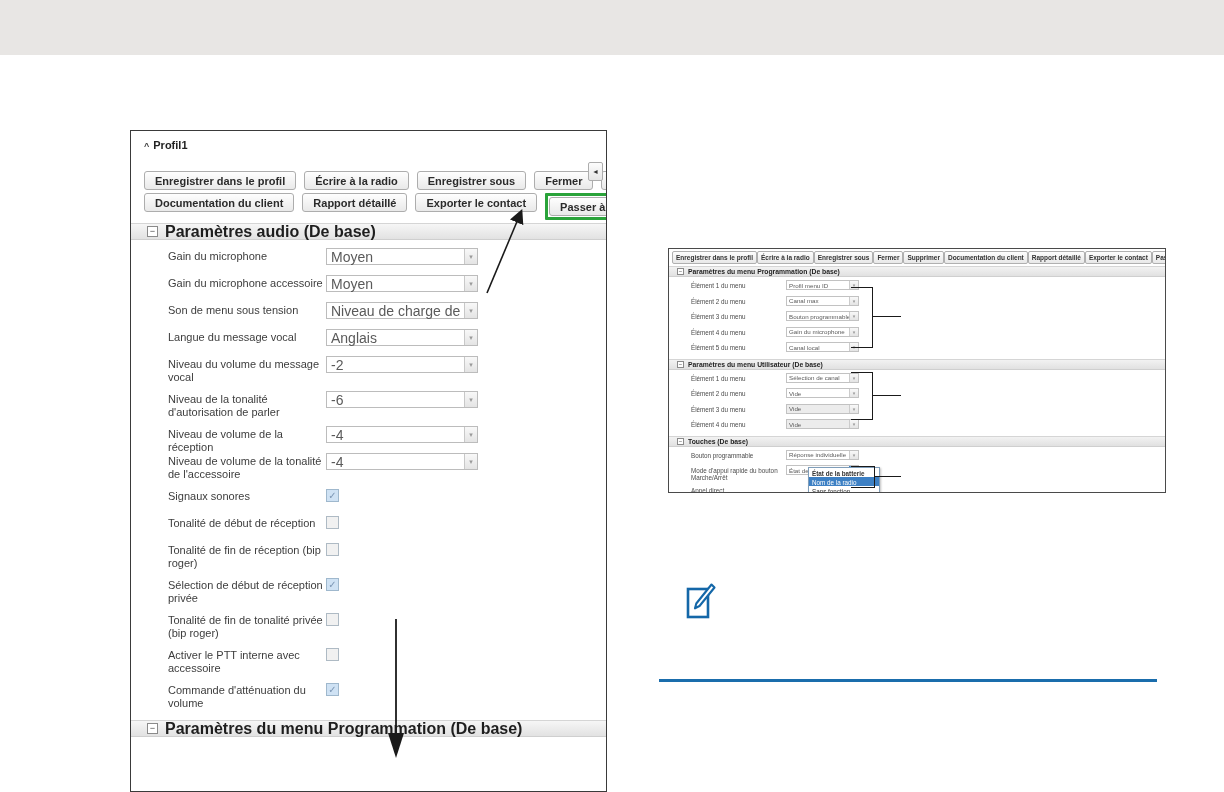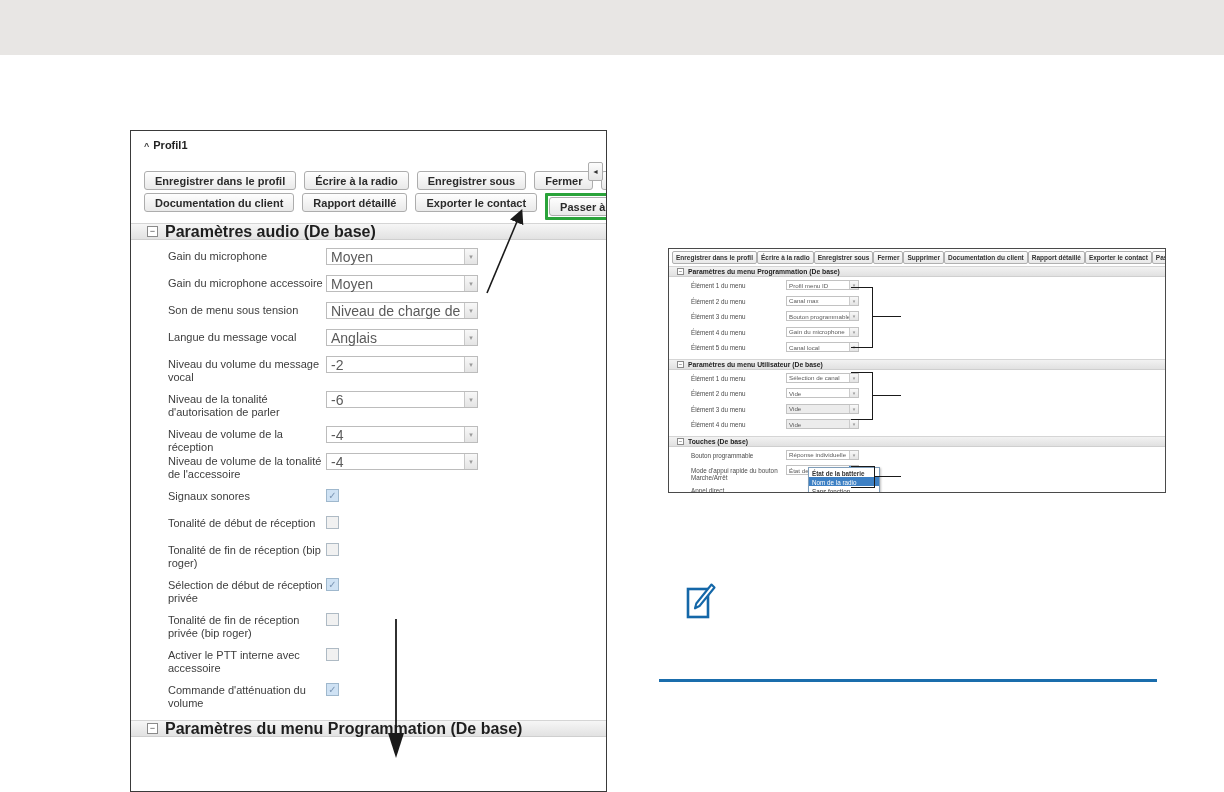--- a/index.html
+++ b/index.html
@@ -152,21 +152,21 @@
         </div>
       <div class="lrow h2">
           <div class="llabel">Tonalité de fin de réception (bip roger)</div>
           <div class="cbox"><span class="mark">✓</span></div>
         </div>
       <div class="lrow h2">
           <div class="llabel">Sélection de début de réception privée</div>
           <div class="cbox checked"><span class="mark">✓</span></div>
         </div>
       <div class="lrow h2">
-          <div class="llabel">Tonalité de fin de réception privée (bip roger)</div>
+          <div class="llabel">Tonalité de fin de tonalité privée (bip roger)</div>
           <div class="cbox"><span class="mark">✓</span></div>
         </div>
       <div class="lrow h2">
           <div class="llabel">Activer le PTT interne avec accessoire</div>
           <div class="cbox"><span class="mark">✓</span></div>
         </div>
       <div class="lrow h2">
           <div class="llabel">Commande d'atténuation du volume</div>
           <div class="cbox checked"><span class="mark">✓</span></div>
         </div>

